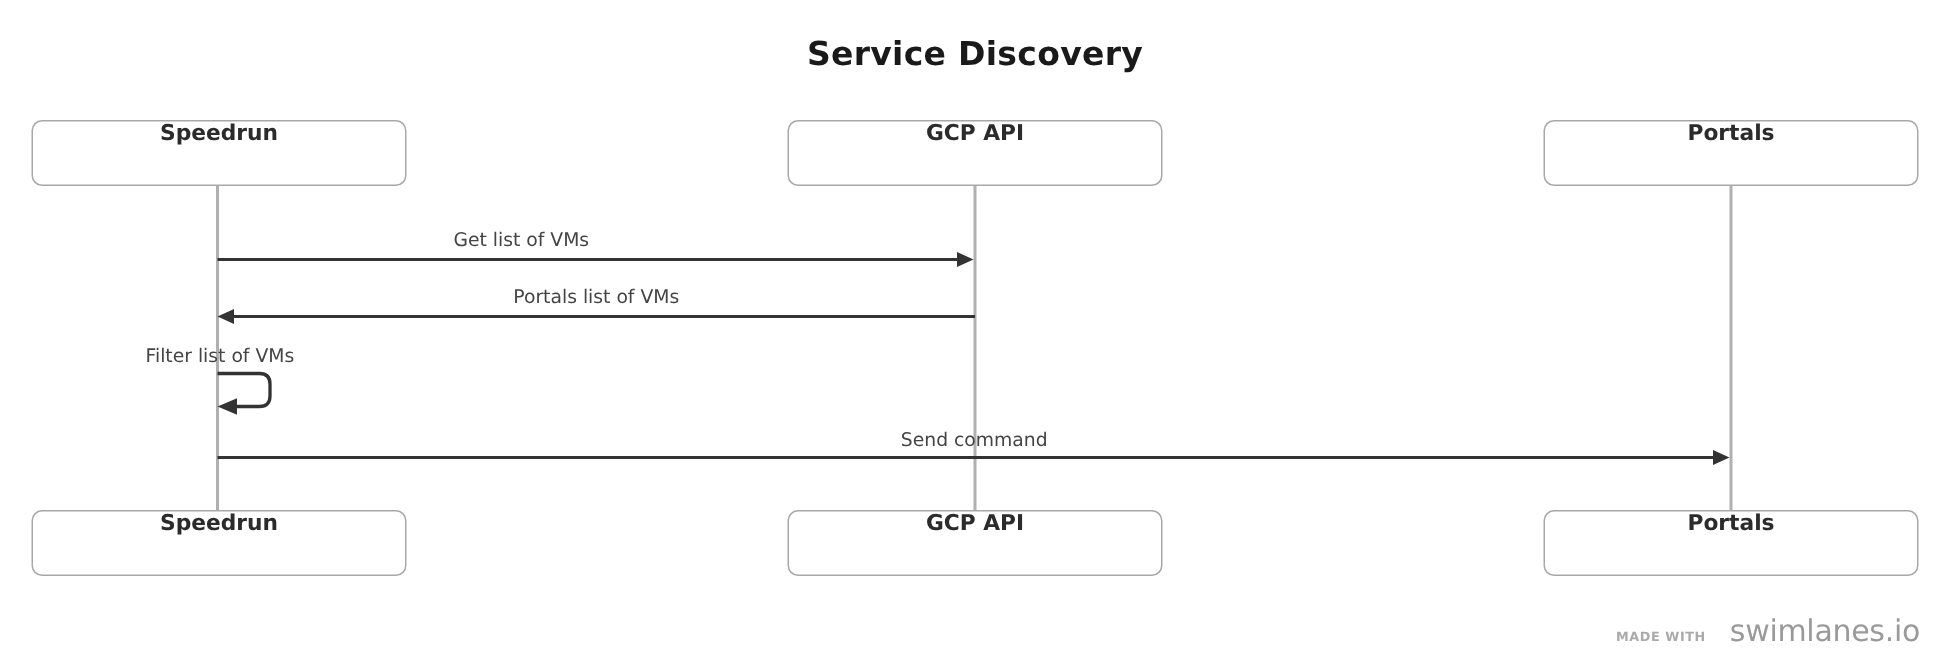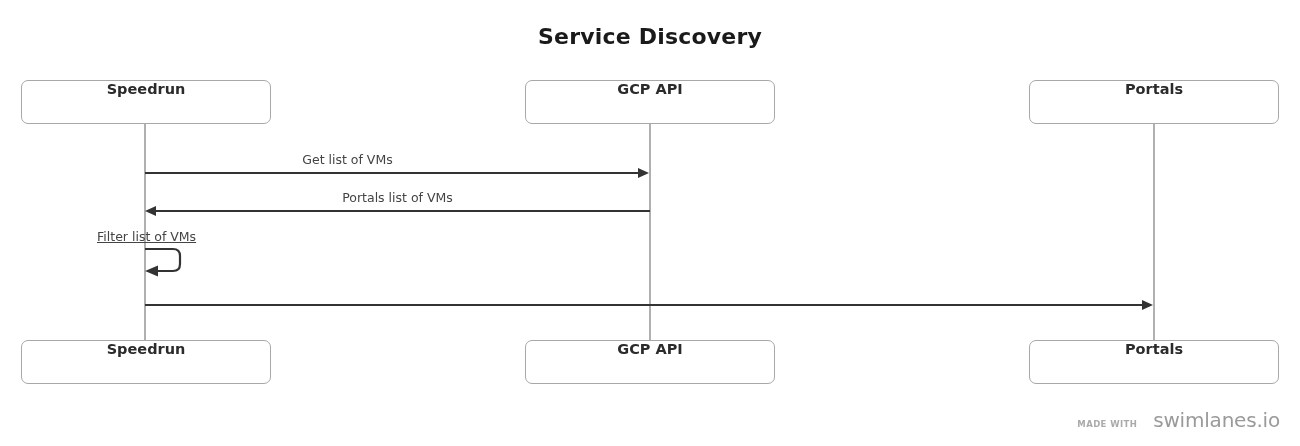--- a/index.html
+++ b/index.html
@@ -136,28 +136,31 @@
   </div>
   <div class="msg-line" style="left:145px; top:172px; width:494px;"></div>
   <div class="arrowhead right" style="left:638px; top:167.5px;"></div>
 
   <div class="msg-label centered" style="left:145px; top:190px; width:505px;">
     <span>Portals list of VMs</span>
   </div>
   <div class="msg-line" style="left:156px; top:210px; width:494px;"></div>
   <div class="arrowhead left" style="left:145px; top:205.5px;"></div>
 
-  <div class="msg-label" style="left:97px; top:229px;text-decoration:underline;">
+  <div class="msg-label" style="left:97px; top:229px;">
     <span>Filter list of VMs</span>
   </div>
   <svg class="self-loop" style="left:140px; top:242px;" width="60" height="40" viewBox="0 0 60 40">
     <path d="M 5 7 L 33 7 Q 40 7 40 14 L 40 22 Q 40 29 33 29 L 18 29" fill="none" stroke="#333333" stroke-width="2.2" stroke-linecap="butt"></path>
     <polygon points="18,23.5 18,34.5 5,29" fill="#333333"></polygon>
   </svg>
 
+  <div class="msg-label centered" style="left:145px; top:285px; width:1009px;">
+    <span>Send command</span>
+  </div>
   <div class="msg-line" style="left:145px; top:304px; width:998px;"></div>
   <div class="arrowhead right" style="left:1142px; top:299.5px;"></div>
 
   <div class="participant" style="left:21px; top:340px; width:250px; height:44px;">
     <span>Speedrun</span>
   </div>
   <div class="participant" style="left:525px; top:340px; width:250px; height:44px;">
     <span>GCP API</span>
   </div>
   <div class="participant" style="left:1029px; top:340px; width:250px; height:44px;">

